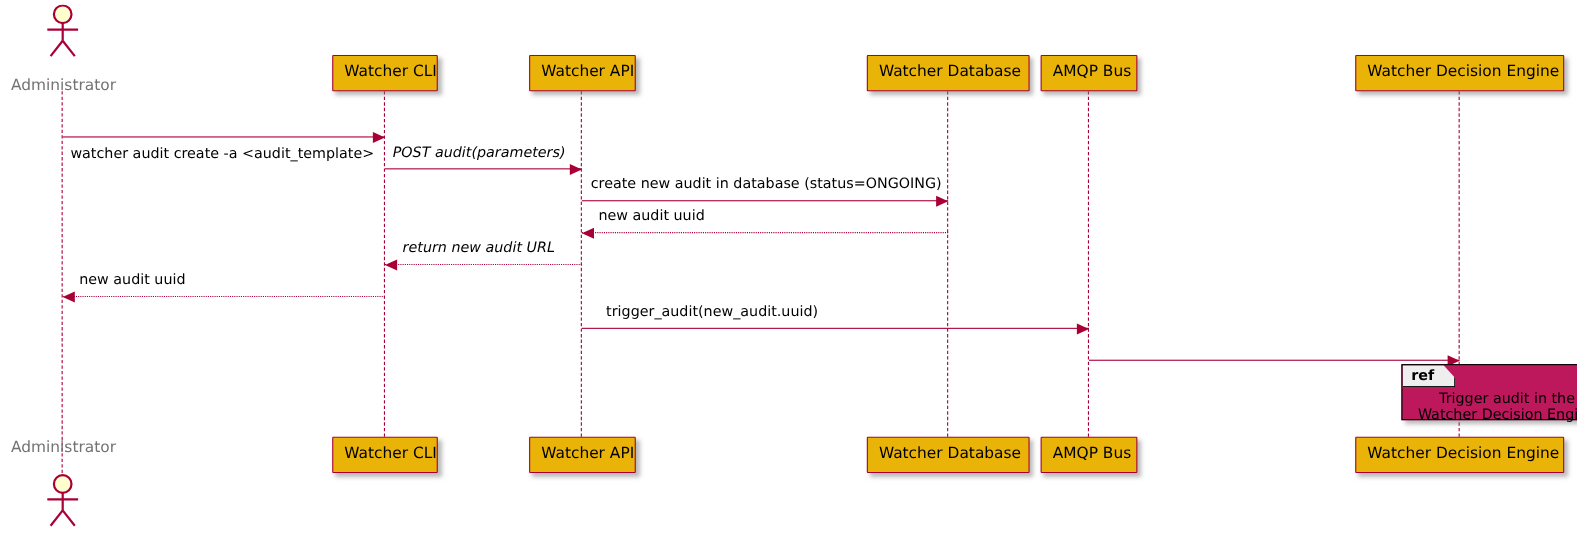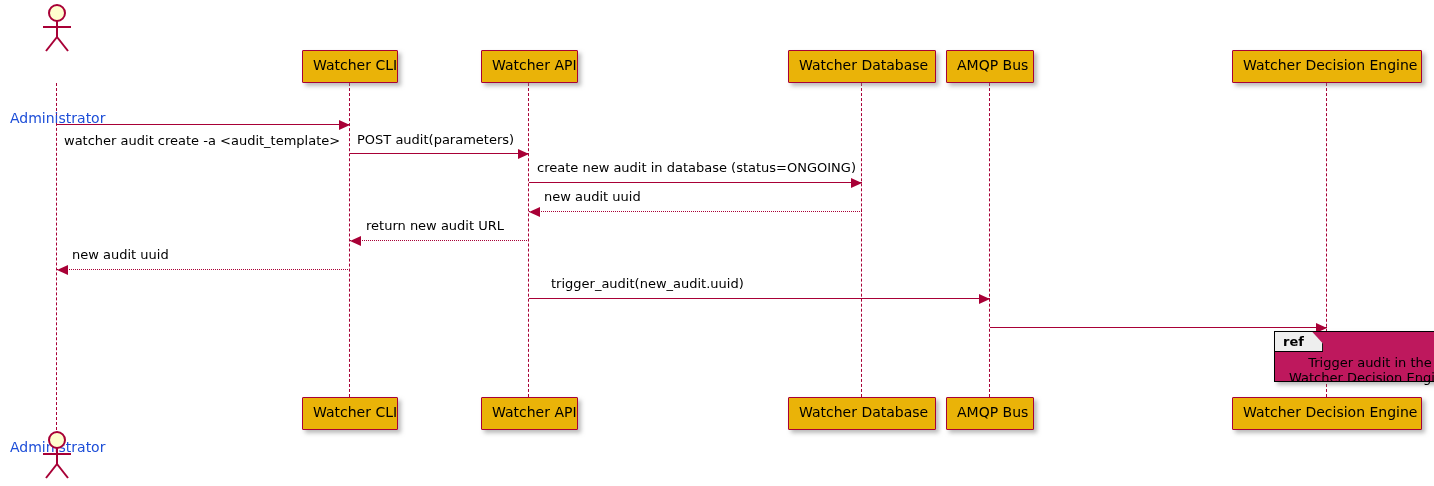--- a/index.html
+++ b/index.html
@@ -27,24 +27,23 @@
     text-align: center;
     white-space: nowrap;
     padding: 7px 10px 8px 10px;
     box-shadow: 3px 3px 4px rgba(130,130,130,0.55);
     border-radius: 1px;
   }
   
   .actor-label {
     position: absolute;
     font-size: 14px;
-    color: #1d4ed8;
+    color: #737373;
     white-space: nowrap;
     line-height: 1;
-    margin-top: 40px;
   }
   .actor-svg { position: absolute; }
 
   
   .lifeline {
     position: absolute;
     width: 0;
     border-left: 1.5px dashed #A80036;
   }
 
@@ -149,30 +148,30 @@
     <div class="participant" style="left: 788px; top: 397px; width: 148px; height: 33px;">Watcher Database</div>
     <div class="participant" style="left: 946px; top: 50px; width: 88px; height: 33px;">AMQP Bus</div>
     <div class="participant" style="left: 946px; top: 397px; width: 88px; height: 33px;">AMQP Bus</div>
     <div class="participant" style="left: 1232px; top: 50px; width: 190px; height: 33px;">Watcher Decision Engine</div>
     <div class="participant" style="left: 1232px; top: 397px; width: 190px; height: 33px;">Watcher Decision Engine</div>
     <div class="msg-line" style="left: 57px; top: 124px; width: 293px;"></div>
     <div class="arrowhead right" style="left: 339px; top: 120px;"></div>
     <div class="msg-label" style="left: 64px; top: 104px; margin-top: 30px;">watcher audit create -a &lt;audit_template&gt;</div>
     <div class="msg-line" style="left: 350px; top: 153px; width: 179px;"></div>
     <div class="arrowhead right" style="left: 518px; top: 149px;"></div>
-    <div class="msg-label" style="left: 357px; top: 133px;">POST audit(parameters)</div>
+    <div class="msg-label" style="left: 357px; top: 133px; font-style: italic;">POST audit(parameters)</div>
     <div class="msg-line" style="left: 529px; top: 182px; width: 333px;"></div>
     <div class="arrowhead right" style="left: 851px; top: 178px;"></div>
     <div class="msg-label" style="left: 537px; top: 161px;">create new audit in database (status=ONGOING)</div>
     <div class="msg-line dotted" style="left: 529px; top: 211px; width: 333px;"></div>
     <div class="arrowhead left" style="left: 529px; top: 207px;"></div>
     <div class="msg-label" style="left: 544px; top: 190px;">new audit uuid</div>
     <div class="msg-line dotted" style="left: 350px; top: 240px; width: 179px;"></div>
     <div class="arrowhead left" style="left: 350px; top: 236px;"></div>
-    <div class="msg-label" style="left: 366px; top: 219px;">return new audit URL</div>
+    <div class="msg-label" style="left: 366px; top: 219px; font-style: italic;">return new audit URL</div>
     <div class="msg-line dotted" style="left: 57px; top: 269px; width: 293px;"></div>
     <div class="arrowhead left" style="left: 57px; top: 265px;"></div>
     <div class="msg-label" style="left: 72px; top: 248px;">new audit uuid</div>
     <div class="msg-line" style="left: 529px; top: 298px; width: 461px;"></div>
     <div class="arrowhead right" style="left: 979px; top: 294px;"></div>
     <div class="msg-label" style="left: 537px; top: 277px; margin-left: 14px;">trigger_audit(new_audit.uuid)</div>
     <div class="msg-line" style="left: 990px; top: 327px; width: 337px;"></div>
     <div class="arrowhead right" style="left: 1316px; top: 323px;"></div>
     <div class="ref-box" style="left: 1230px; top: 331px; width: 192px; height: 51px;">
       <div class="ref-tab" style="clip-path: polygon(0px 0px, 78% 0px, 100% 58%, 100% 100%, 0px 100%);">ref</div>

